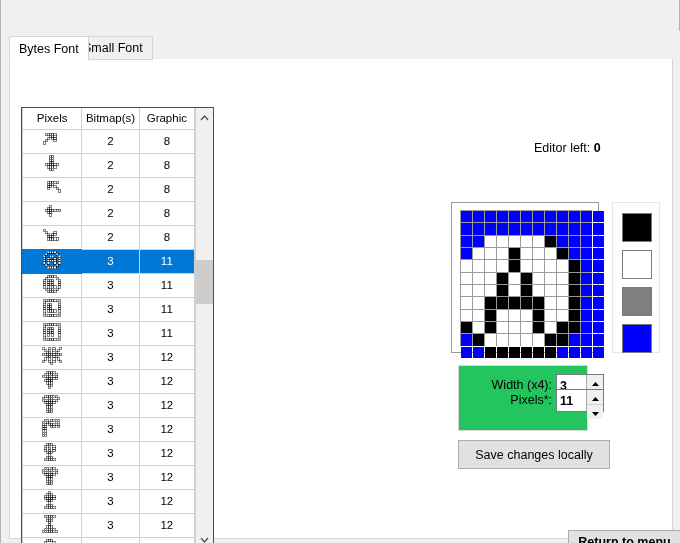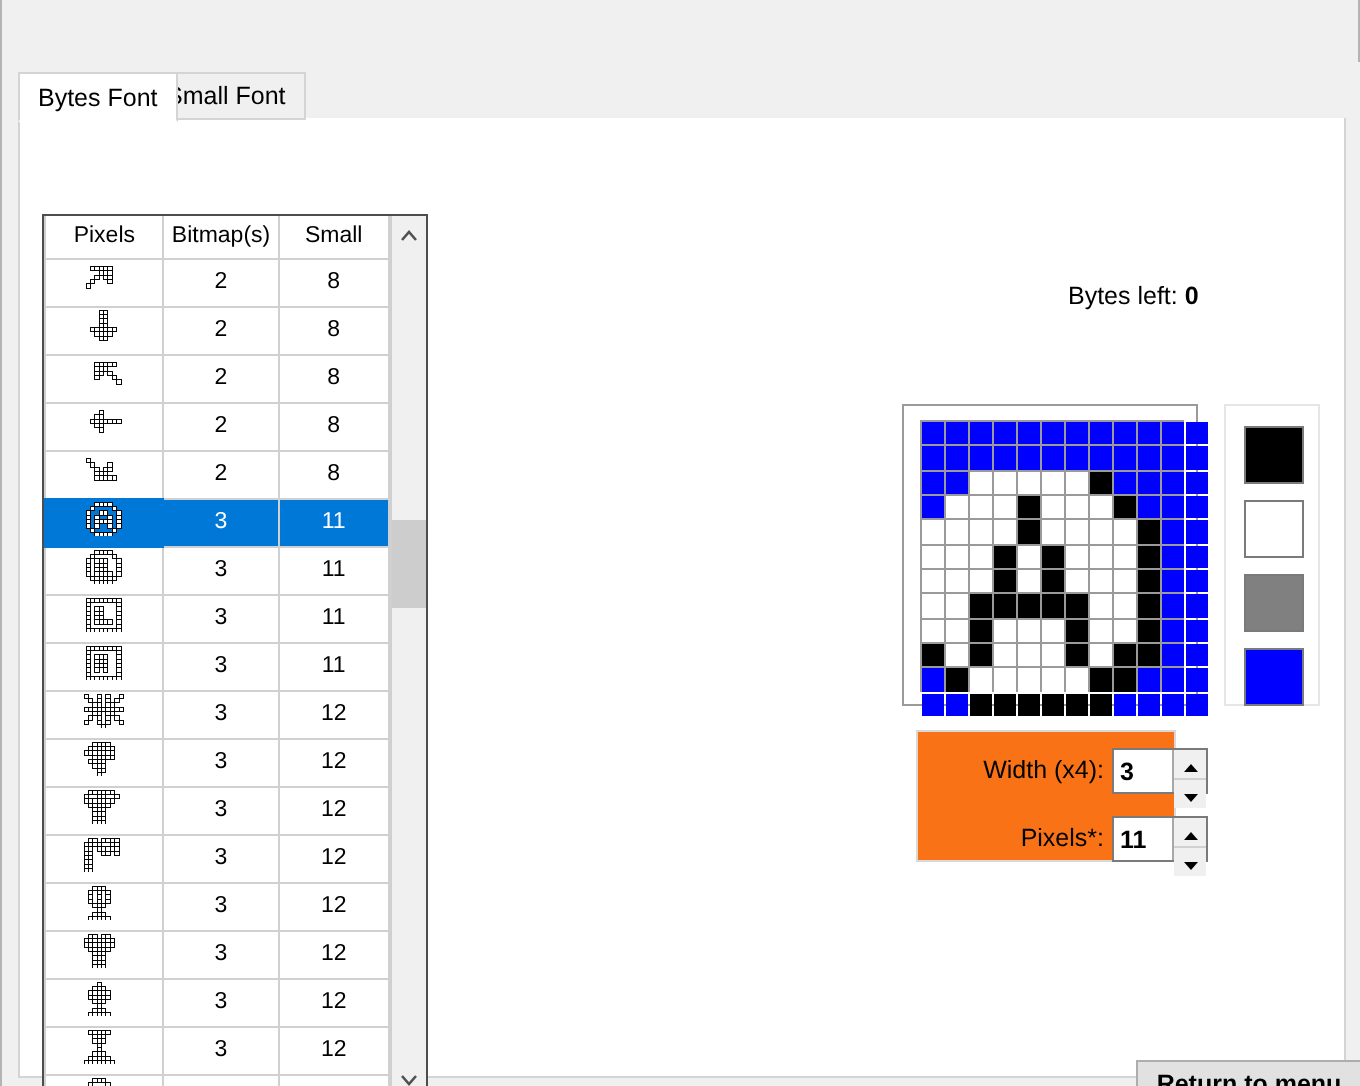--- a/index.html
+++ b/index.html
@@ -205,25 +205,25 @@
   #sw0 { top:10px; }
   #sw1 { top:47px; }
   #sw2 { top:84px; }
   #sw3 { top:121px; }
 
   
   #fields {
     position:absolute; left:448px; top:306px;
     width:130px; height:66px;
     border:1px solid #d9d9d9;
-    background:#f97316;
+    background:#22c55e;
   }
   .fld-row { position:absolute; left:0; width:159px; height:24px; }
   #fld-width { top:8px; }
-  #fld-pixels { top:42px; }
+  #fld-pixels { top:23px; }
   .fld-label {
     position:absolute; right:66px; top:4px;
     font-size:12.5px; color:#000; white-space:nowrap;
     text-align:right;
   }
   .spinner {
     position:absolute; left:97px; top:0px;
     width:48px; height:23px;
     border:1px solid #7a7a7a;
     background:#ffffff;
@@ -289,21 +289,21 @@
           <table class="grid">
             <colgroup>
               <col class="c-bitmap">
                 <col class="c-cols">
                 <col class="c-pixels">
             </colgroup>
             <thead>
               <tr>
                 <th>Pixels</th>
                 <th>Bitmap(s)</th>
-                <th>Small</th>
+                <th>Graphic</th>
               </tr>
             </thead>
             <tbody id="table-body">
                 <tr>
                   <td class="bitmap-cell"><span class="glyphbox"><svg width="17.6" height="17.6" viewBox="0 0 8 8" class="sprite" shape-rendering="crispEdges">
                         <rect x="1" y="1" width="1" height="1" fill="#ffffff" stroke="#000000" stroke-width="0.22"></rect>
                         <rect x="2" y="1" width="1" height="1" fill="#ffffff" stroke="#000000" stroke-width="0.22"></rect>
                         <rect x="3" y="1" width="1" height="1" fill="#ffffff" stroke="#000000" stroke-width="0.22"></rect>
                         <rect x="4" y="1" width="1" height="1" fill="#ffffff" stroke="#000000" stroke-width="0.22"></rect>
                         <rect x="5" y="1" width="1" height="1" fill="#ffffff" stroke="#000000" stroke-width="0.22"></rect>
@@ -895,21 +895,21 @@
             <span>
               <svg width="9" height="6" viewBox="0 0 9 6">
                   <polyline points="1,1 4.5,5 8,1" fill="none" stroke="#505050" stroke-width="1.3"></polyline>
                 </svg>
             </span>
           </div>
         </div>
       </div>
 
       <div id="bytes-left">
-        <span>Bytes left:</span>
+        <span>Editor left:</span>
         <b>0</b>
       </div>
 
       <div id="editor-frame">
         <div id="pixgrid">
             <div style="background: rgb(0, 0, 255);"></div>
             <div style="background: rgb(0, 0, 255);"></div>
             <div style="background: rgb(0, 0, 255);"></div>
             <div style="background: rgb(0, 0, 255);"></div>
             <div style="background: rgb(0, 0, 255);"></div>
@@ -1105,19 +1105,22 @@
                       <polygon points="3.5,4 0,0 7,0" fill="#000"></polygon>
                     </svg>
                 </span>
               </div>
             </div>
           </div>
         </div>
 
       </div>
 
+      <div class="btn" id="save-btn">
+        <span>Save changes locally</span>
+      </div>
       <div class="btn" id="return-btn">
         <span>Return to menu</span>
       </div>
 
     </div>
   </div>
 </div>
 
 </body></html>

